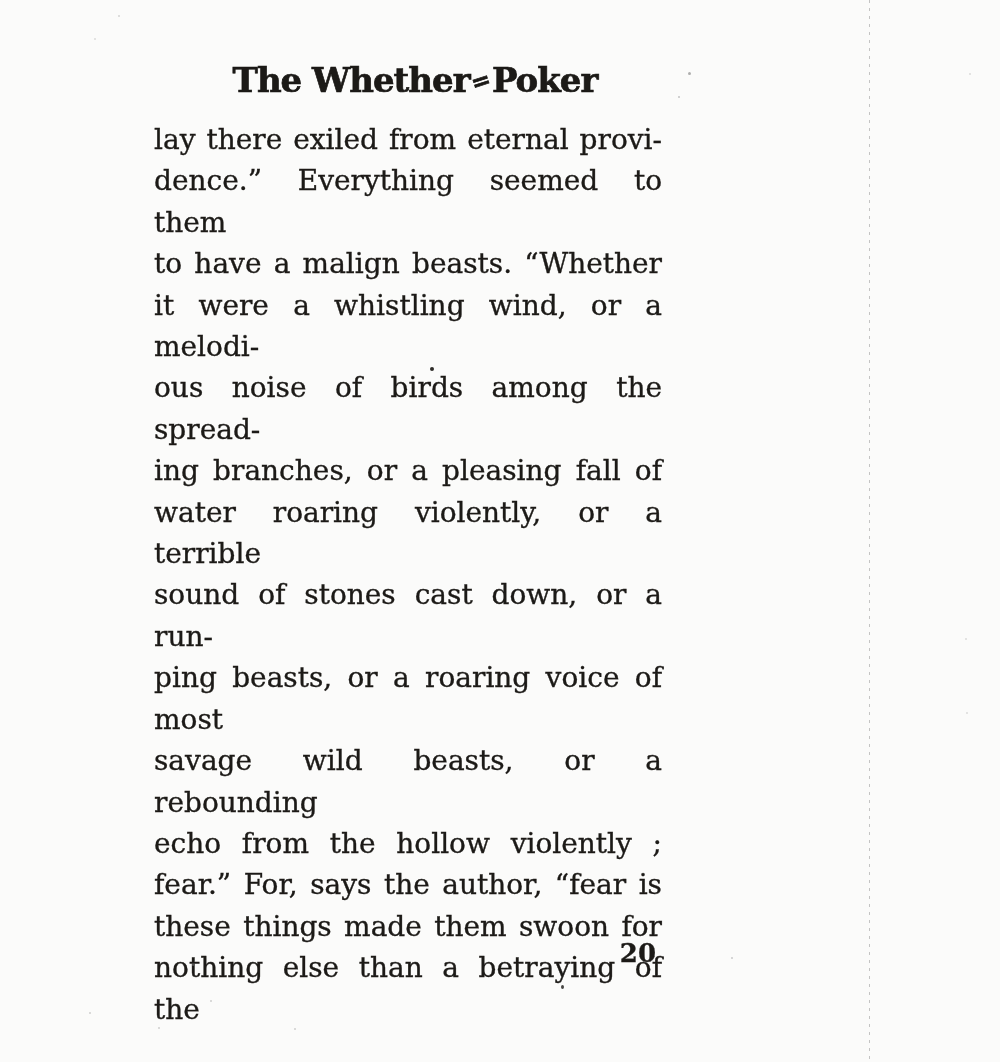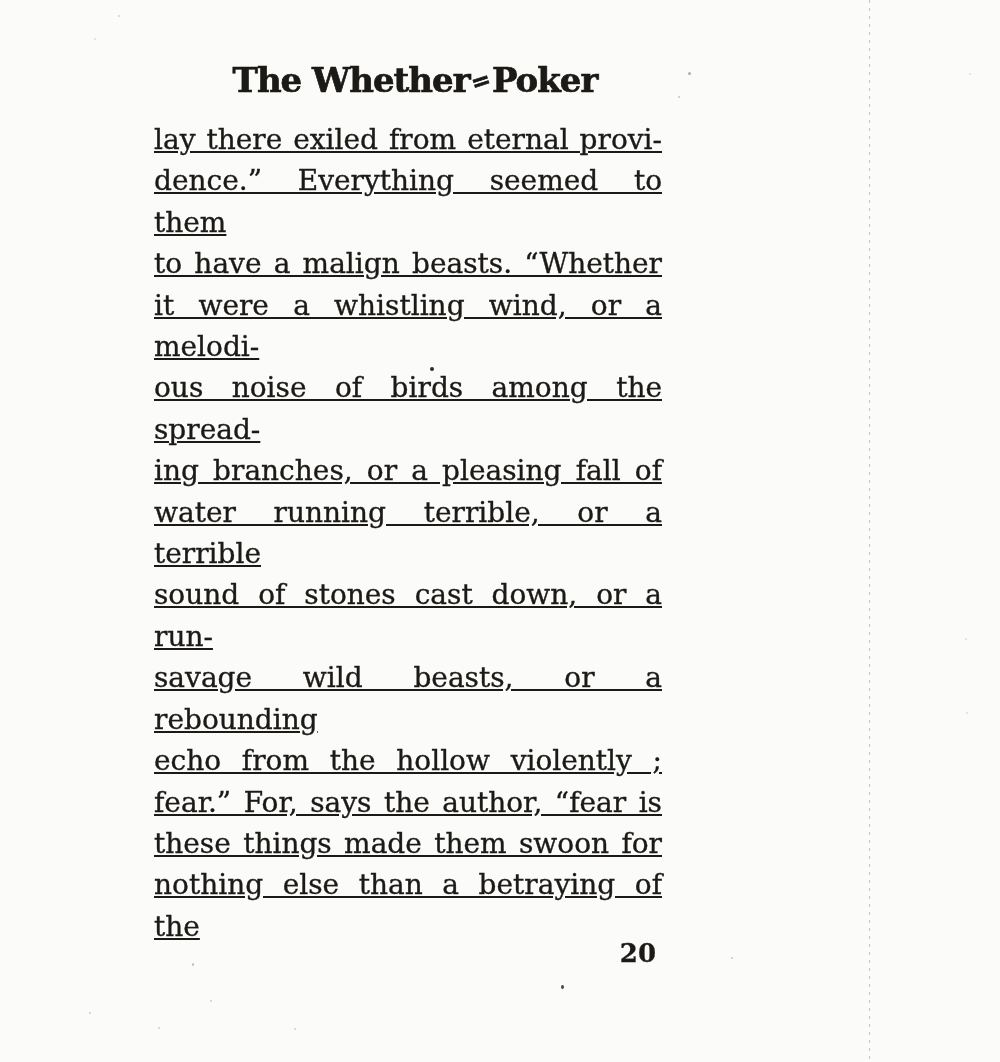--- a/index.html
+++ b/index.html
@@ -47,21 +47,20 @@
     top: 119px;
     width: 508px;
     font-size: 28px;
     line-height: 41.4px;
     -webkit-text-stroke: 0.35px #1c1a17;
   }
   .para { margin: 0; padding: 0; }
   .line {
     text-align: justify;
     text-align-last: justify;
-    text-decoration: underline;
   }
   .page-number {
     position: absolute;
     left: 148px;
     top: 938px;
     width: 508px;
     text-align: right;
     font-size: 26px;
     font-weight: bold;
     -webkit-text-stroke: 0.3px #1c1a17;
@@ -102,22 +101,23 @@
   </div>
 
   <div class="text-block">
     <div class="para">
       <div class="line">lay there exiled from eternal provi-</div>
       <div class="line">dence.” Everything seemed to them</div>
       <div class="line">to have a malign beasts. “Whether</div>
       <div class="line">it were a whistling wind, or a melodi-</div>
       <div class="line">ous noise of birds among the spread-</div>
       <div class="line">ing branches, or a pleasing fall of</div>
-      <div class="line">water running terrible, or a terrible</div>
+      <div class="line">water roaring violently, or a terrible</div>
       <div class="line">sound of stones cast down, or a run-</div>
+      <div class="line">ping beasts, or a roaring voice of most</div>
       <div class="line">savage wild beasts, or a rebounding</div>
       <div class="line">echo from the hollow violently ;</div>
       <div class="line">fear.” For, says the author, “fear is</div>
       <div class="line">these things made them swoon for</div>
       <div class="line">nothing else than a betraying of the</div>
 
     </div>
 
   </div>
 

